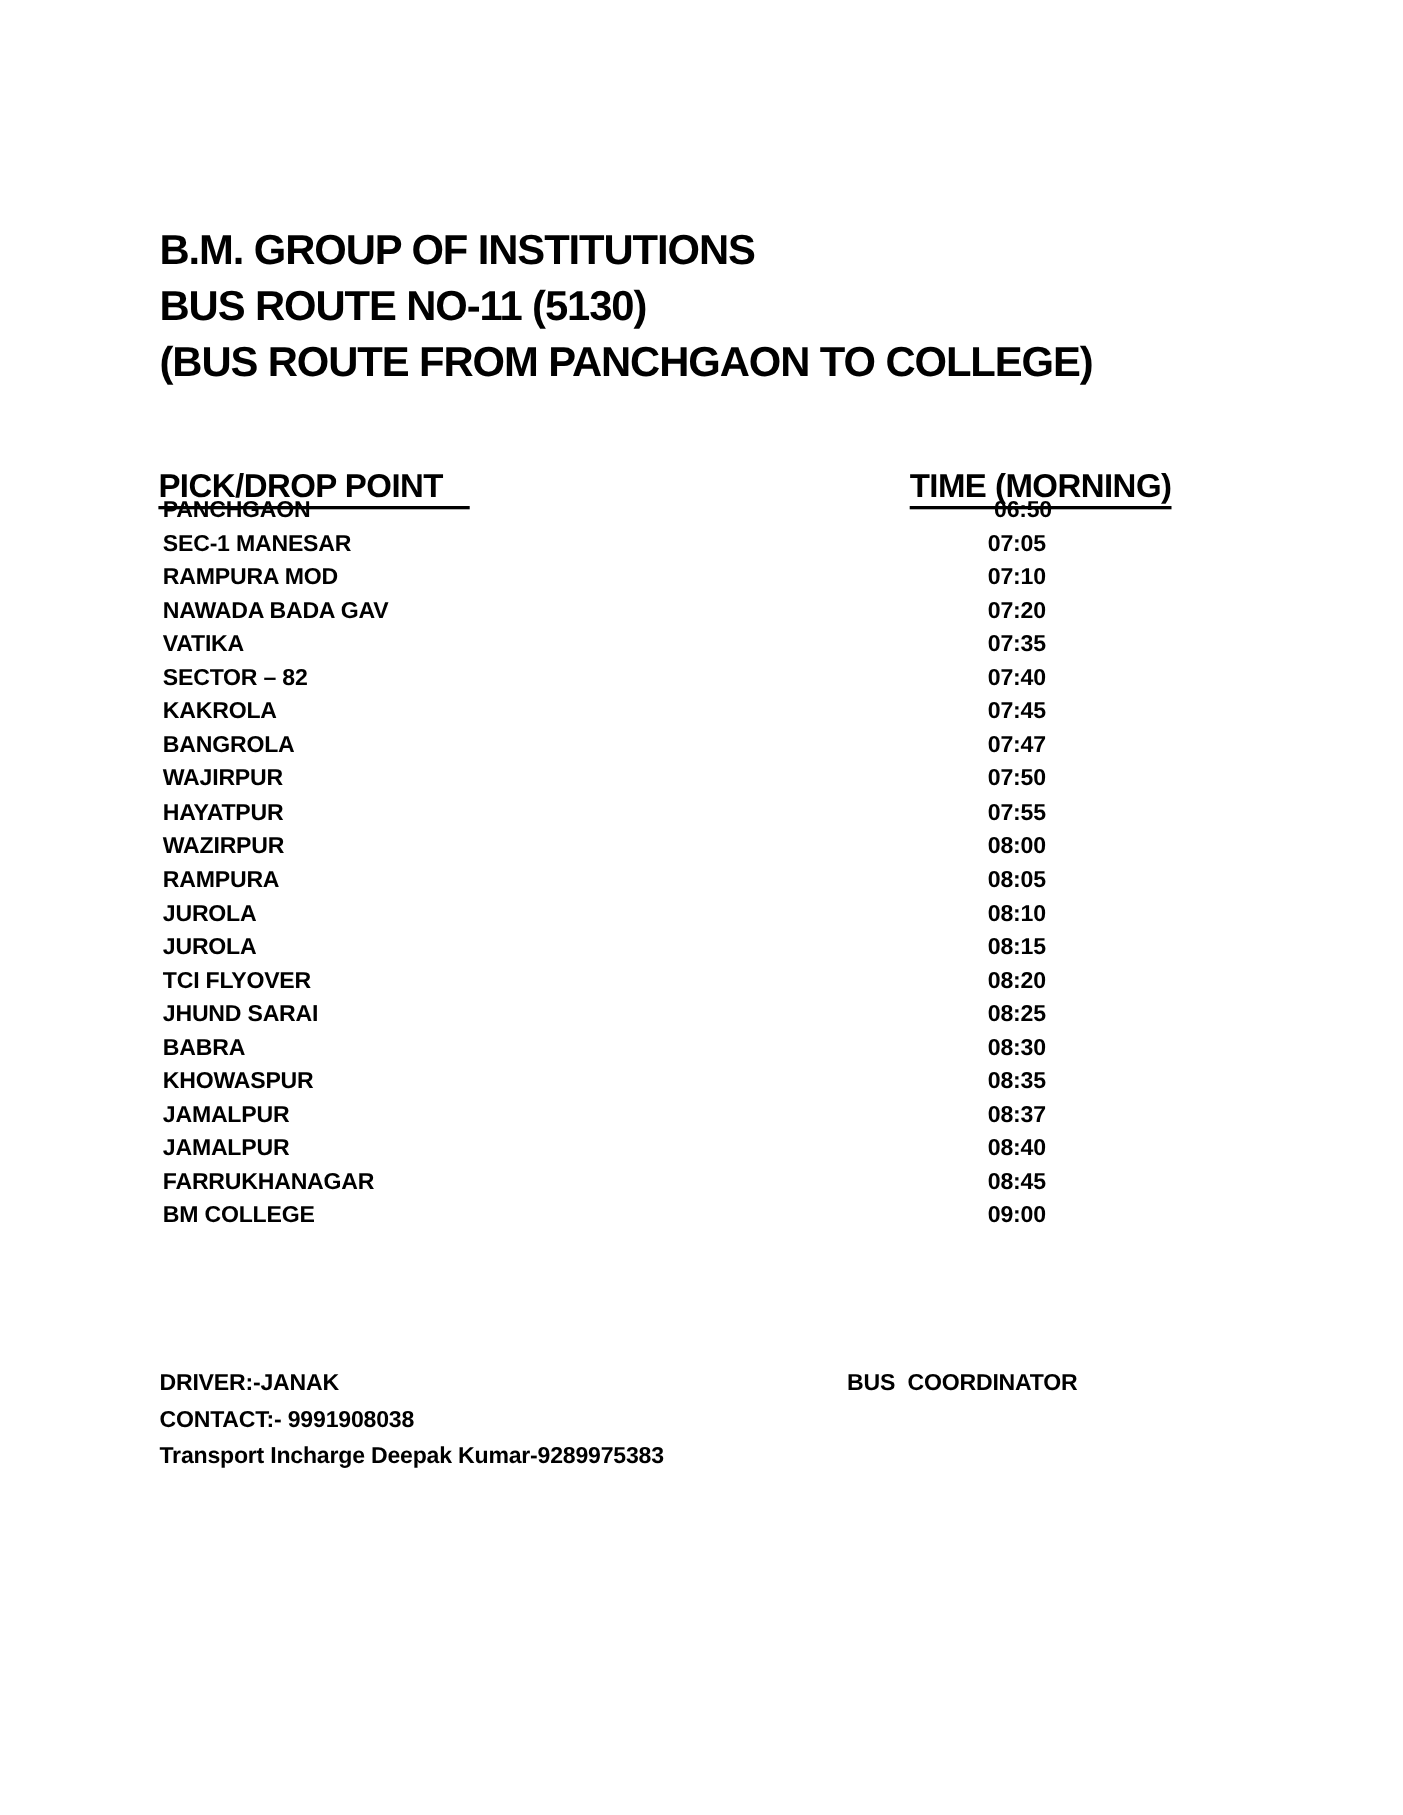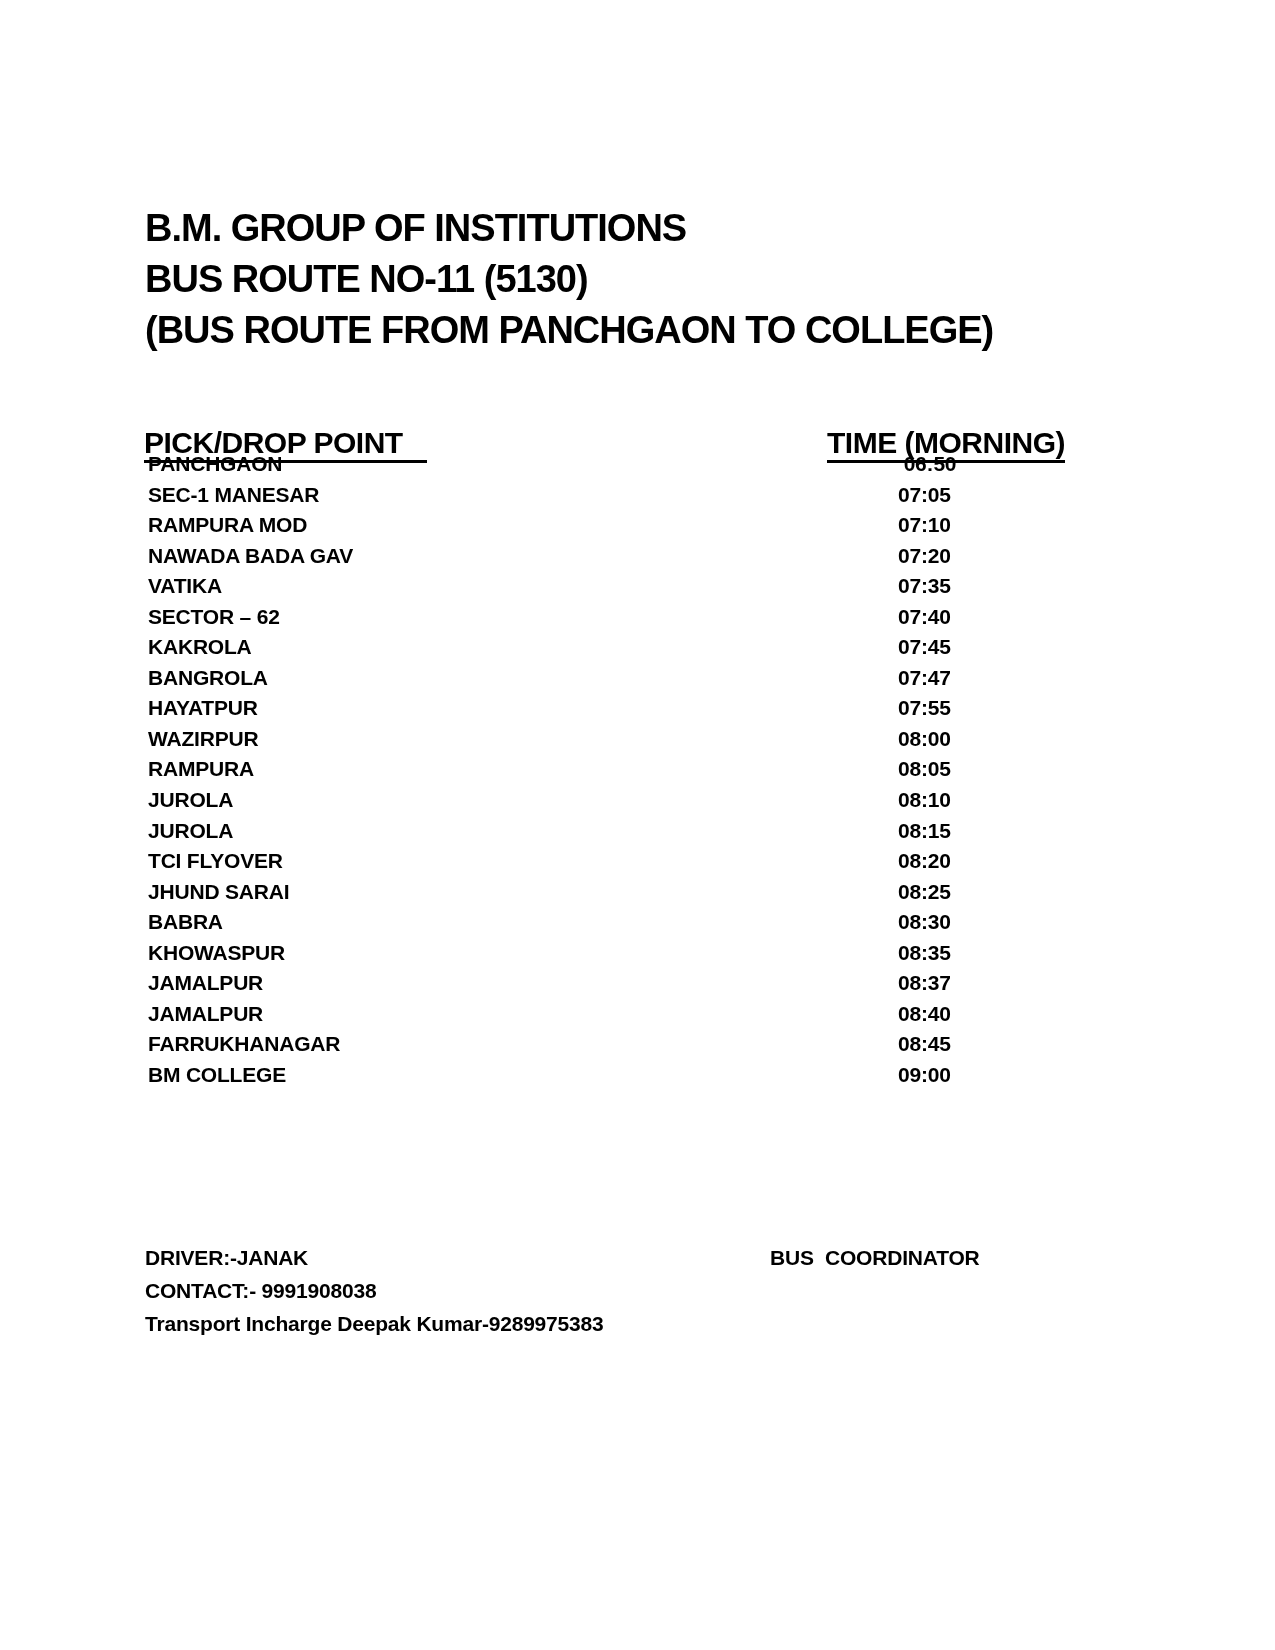--- a/index.html
+++ b/index.html
@@ -126,34 +126,38 @@
     <span class="stop">NAWADA BADA GAV</span>
     <span class="time">07:20</span>
   </div>
 
   <div class="row">
     <span class="stop">VATIKA</span>
     <span class="time">07:35</span>
   </div>
 
   <div class="row">
-    <span class="stop">SECTOR – 62</span>
+    <span class="stop">SECTOR – 82</span>
     <span class="time">07:40</span>
   </div>
 
   <div class="row">
     <span class="stop">KAKROLA</span>
     <span class="time">07:45</span>
   </div>
 
   <div class="row">
     <span class="stop">BANGROLA</span>
     <span class="time">07:47</span>
   </div>
 
+  <div class="row">
+    <span class="stop">WAJIRPUR</span>
+    <span class="time">07:50</span>
+  </div>
 
   <div class="row">
     <span class="stop">HAYATPUR</span>
     <span class="time">07:55</span>
   </div>
 
   <div class="row">
     <span class="stop">WAZIRPUR</span>
     <span class="time">08:00</span>
   </div>

